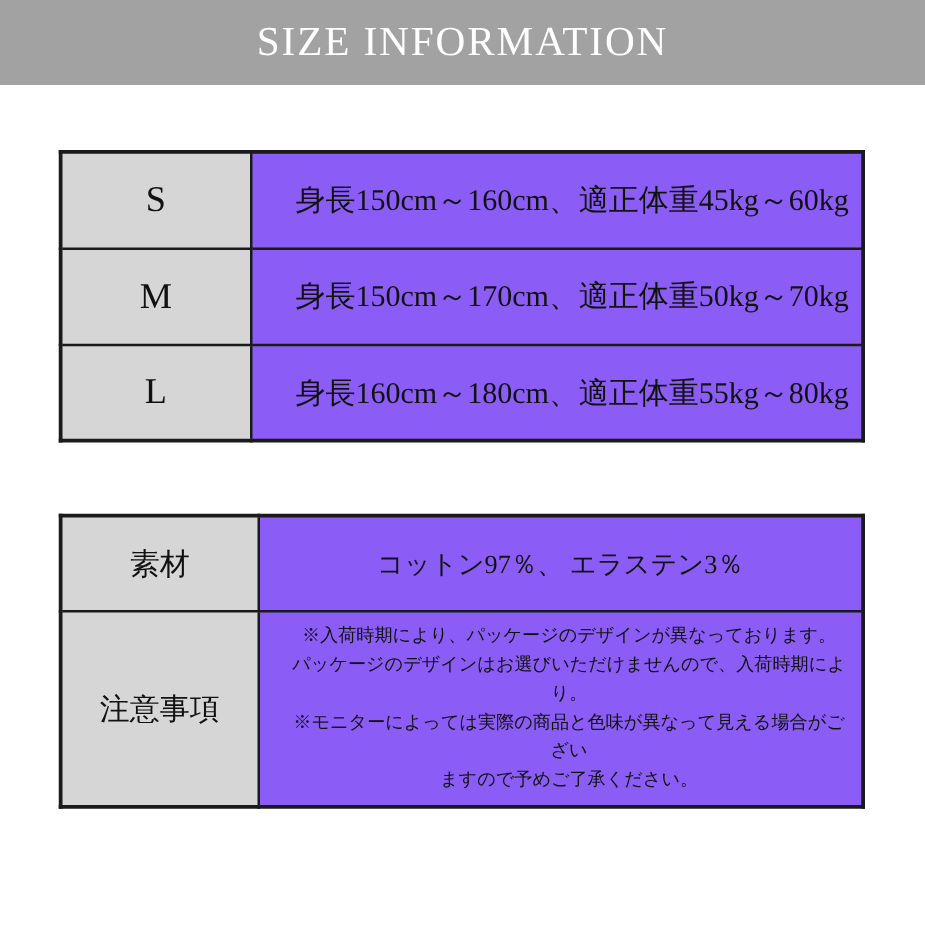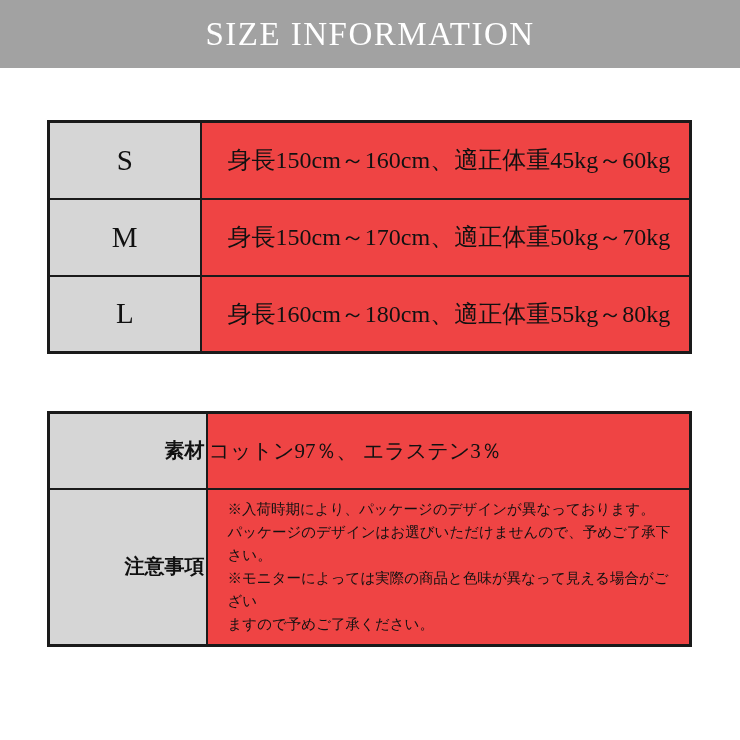--- a/index.html
+++ b/index.html
@@ -41,45 +41,44 @@
   table, th, td {
     border: 2px solid var(--border, #1a1a1a);
   }
   table { border-width: 3px; }
   th {
     background: var(--label-cell-bg, #d6d6d6);
     text-align: center;
     vertical-align: middle;
   }
   td {
-    background: #ef4444;
-    text-align: left;
+    background: #8b5cf6;
+    text-align: center;
     vertical-align: middle;
   }
 
   
   .size-table { margin-top: 52px; }
   .size-table col.label-col { width: 152px; }
   .size-table th {
     height: 77px;
     font-size: 29px;
     font-weight: normal;
   }
   .size-table td {
     font-size: 24px;
     padding-left: 26px;
   }
 
   
   .info-table { margin-top: 57px; }
   .info-table col.label-col { width: 158px; }
   .info-table th {
-    font-size: 20px;
-    font-weight: bold;
-    text-align: right;
+    font-size: 24px;
+    font-weight: normal;
   }
   .info-table tr.material-row th,
   .info-table tr.material-row td { height: 76px; }
   .info-table tr.notes-row th,
   .info-table tr.notes-row td { height: 130px; }
   .info-table td.material-value {
     font-size: 21px;
   }
   .info-table td.notes-value {
     font-size: 14.5px;
@@ -125,21 +124,21 @@
       </colgroup>
     <tbody>
       <tr class="material-row">
         <th>素材</th>
         <td class="material-value">コットン97％、 エラステン3％</td>
       </tr>
       <tr class="notes-row">
         <th>注意事項</th>
         <td class="notes-value">
           <div class="note-line">※入荷時期により、パッケージのデザインが異なっております。</div>
-          <div class="note-line">パッケージのデザインはお選びいただけませんので、予めご了承下さい。</div>
+          <div class="note-line">パッケージのデザインはお選びいただけませんので、入荷時期により。</div>
           <div class="note-line">※モニターによっては実際の商品と色味が異なって見える場合がござい</div>
           <div class="note-line">ますので予めご了承ください。</div>
         </td>
       </tr>
     </tbody>
   </table>
 
 </div>
 
 </body></html>

